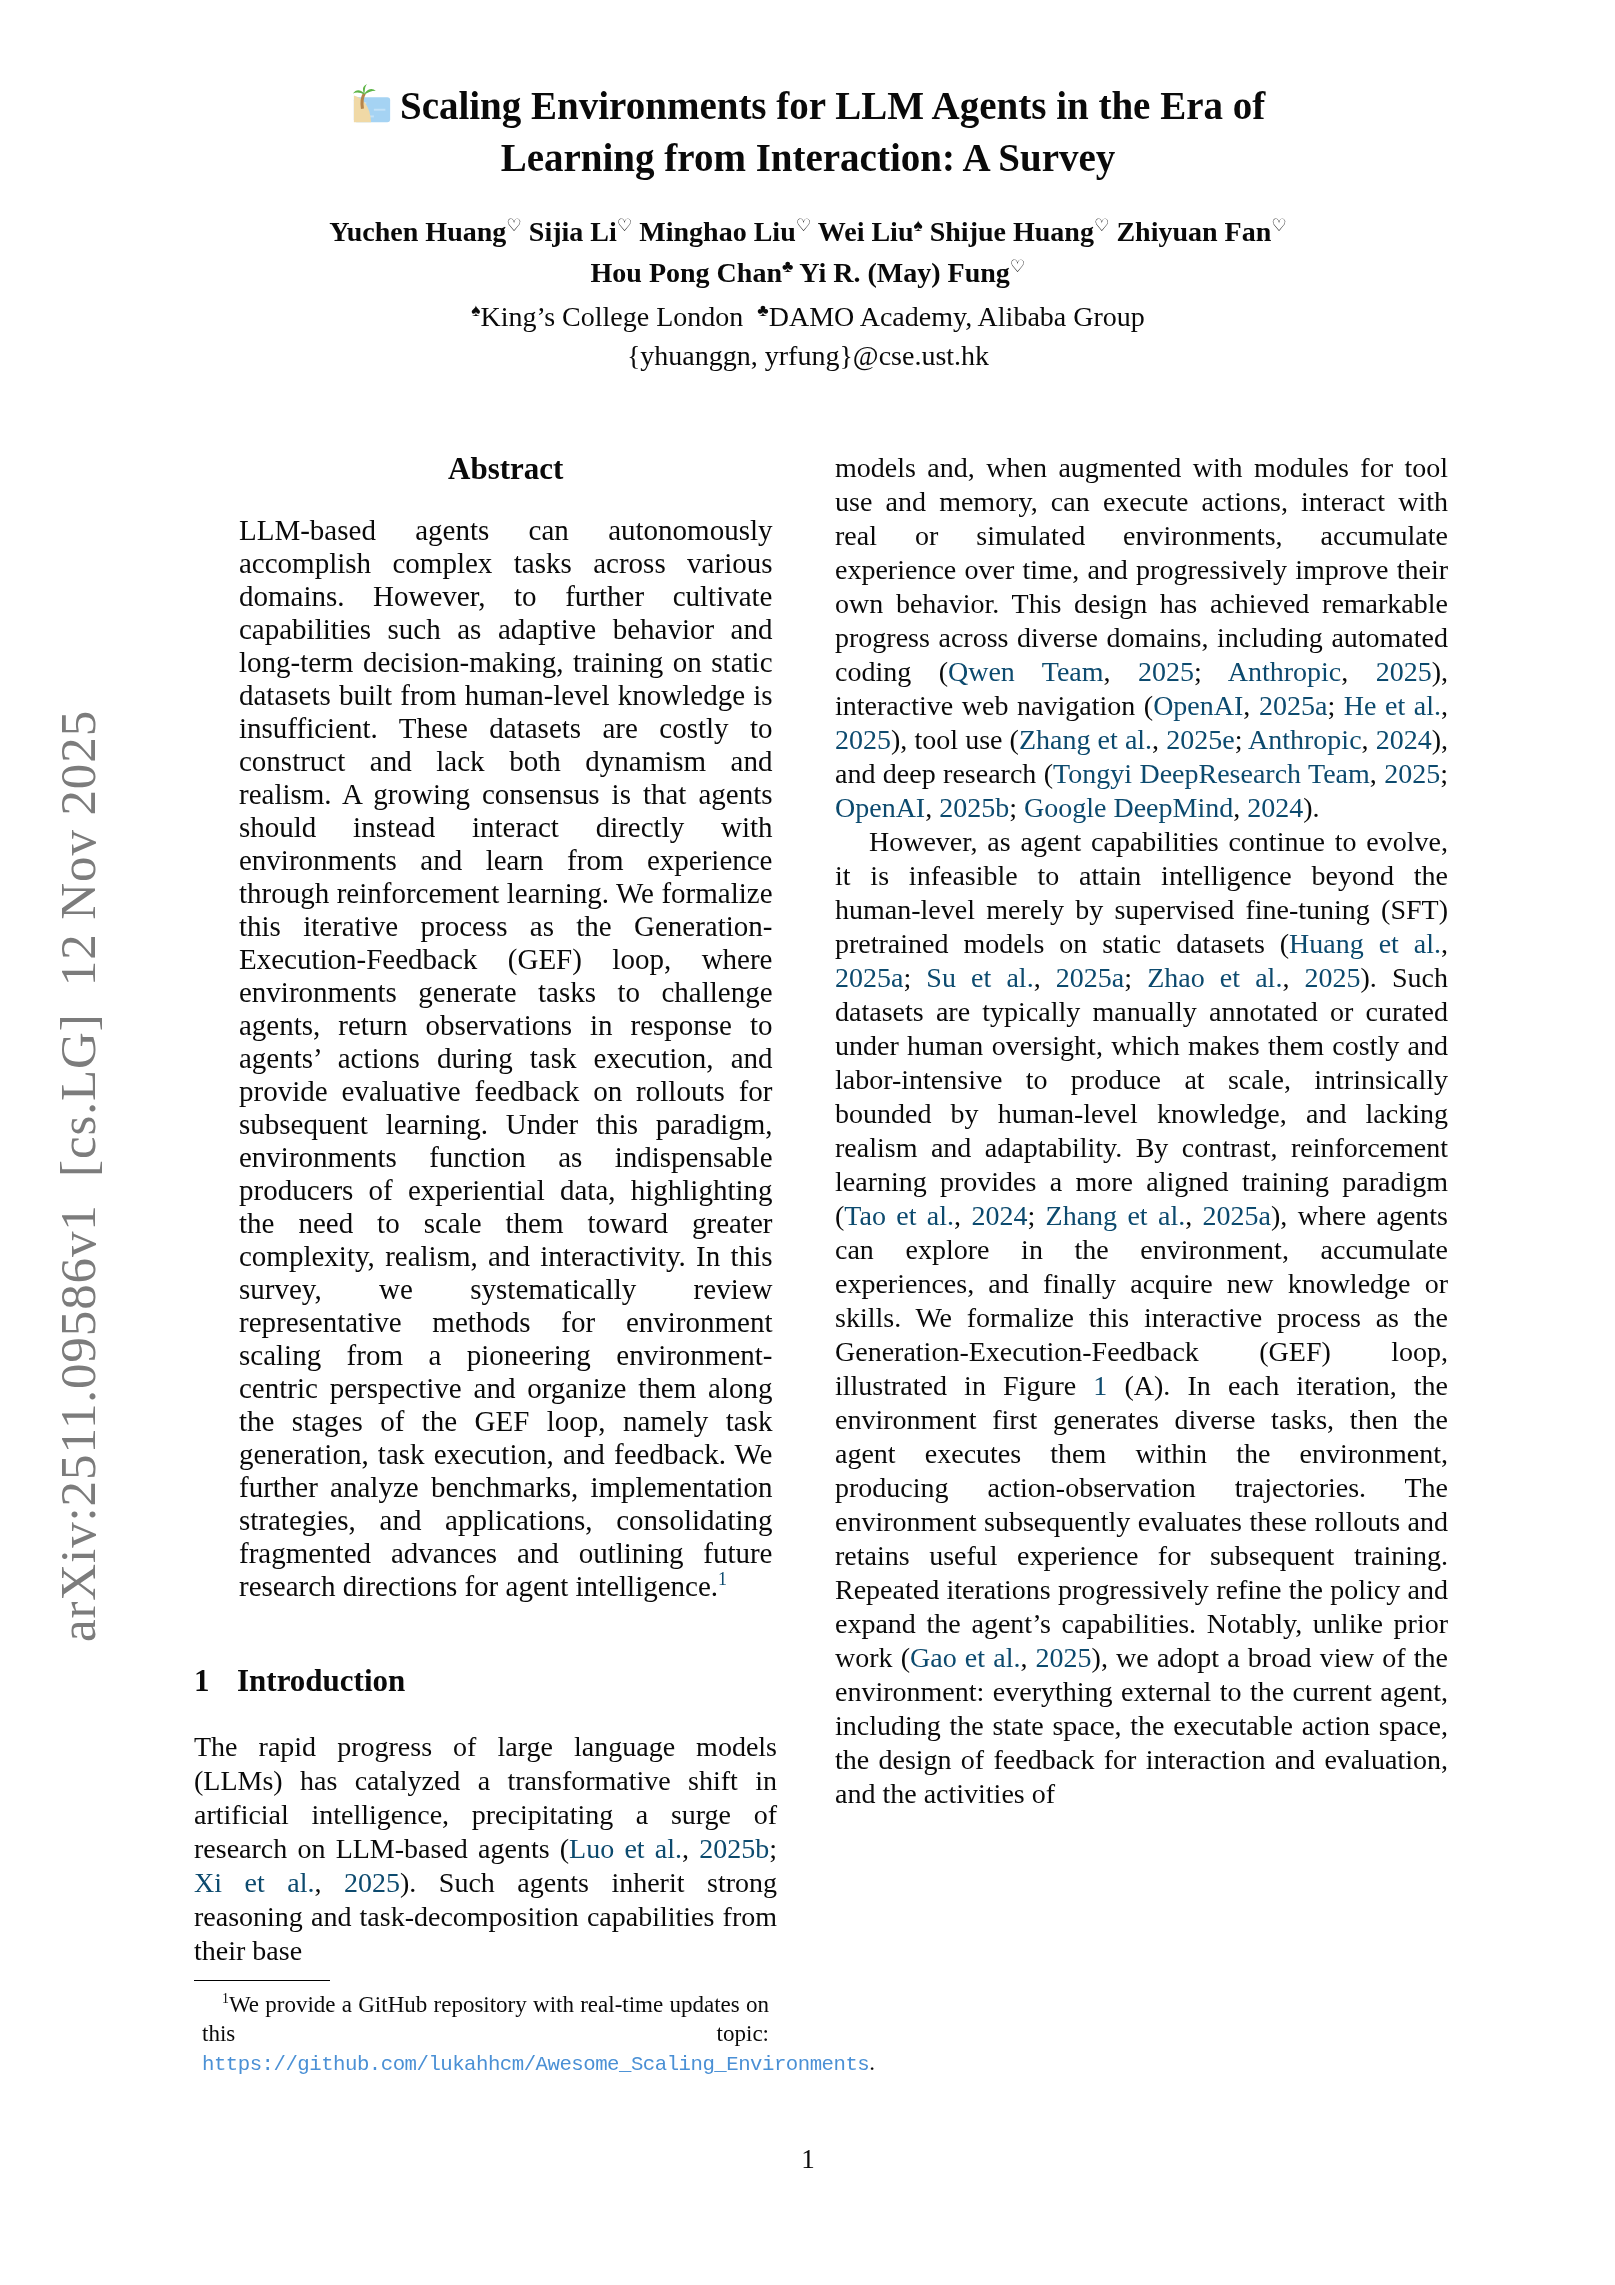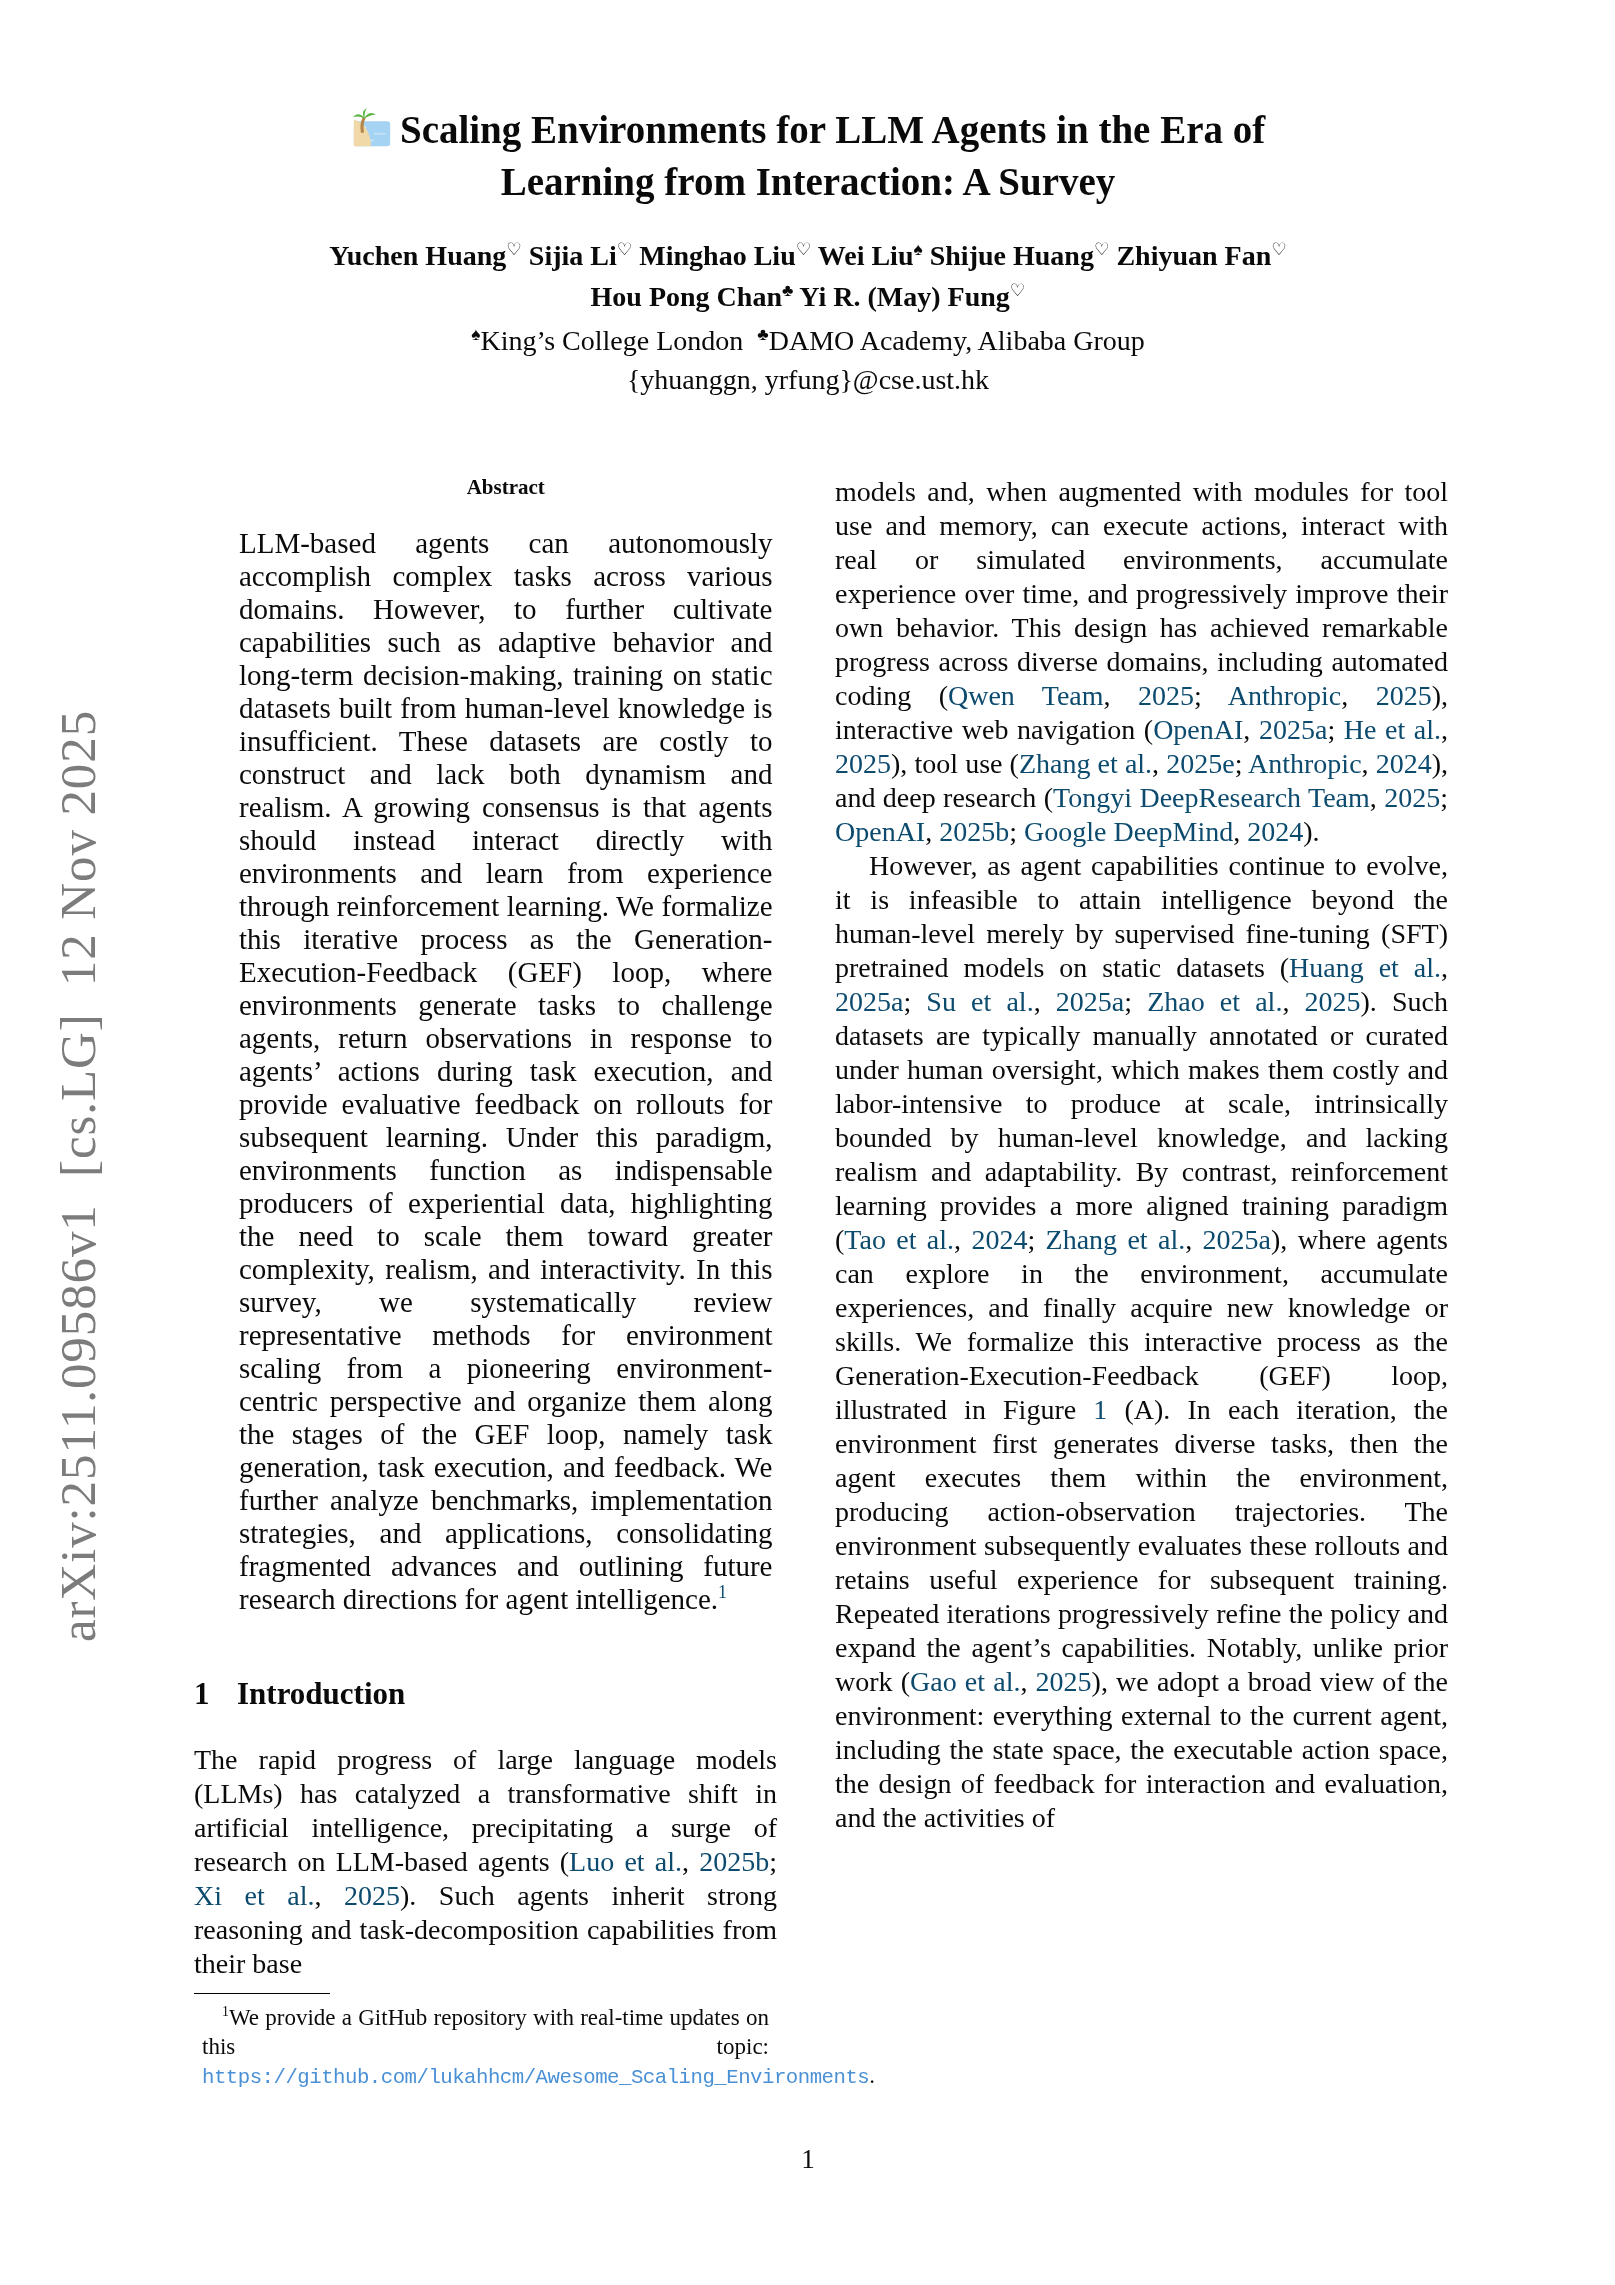--- a/index.html
+++ b/index.html
@@ -2,33 +2,33 @@
 <html style="font-size:14.5px"><head>
 <meta charset="utf-8">
 <style>
   html,body{margin:0;padding:0;background:#ffffff;}
   .page{position:relative;width:1616px;height:2285px;background:#ffffff;overflow:hidden;
         font-family:"Liberation Serif","DejaVu Serif",serif;color:#0a0a0a;}
 
   .watermark{position:absolute;top:1176px;left:78px;transform:translate(-50%,-50%) rotate(-90deg);
              white-space:pre;font-size:51px;color:#7c7c7c;letter-spacing:0.9px;}
 
-  .header{text-align:center;padding-top:104px;}
+  .header{text-align:center;padding-top:80px;}
   .title{font-size:39px;font-weight:700;line-height:52px;margin:0;}
   .title-icon svg{width:42px;height:42px;vertical-align:-6.3px;margin-right:7.2px;}
   .authors{margin-top:27px;font-size:28px;font-weight:700;line-height:41px;}
   sup{font-size:62%;line-height:0;}
   .affils{margin-top:3.6px;font-size:28px;line-height:39px;}
 
   .columns{display:flex;margin-top:76px;padding-left:194px;gap:58px;}
   .col-left{width:583px;flex:none;}
   .col-right{width:613px;flex:none;}
 
   .abstract-section{margin-left:45px;margin-right:4.5px;}
-  .abstract-heading{text-align:center;font-size:21px;font-weight:700;margin:0 0 27px 0;}
+  .abstract-heading{text-align:center;font-size:31px;font-weight:700;margin:0 0 27px 0;}
   .abstract-body{font-size:29px;line-height:33px;text-align:justify;margin:0;}
 
   .section-heading{display:flex;font-size:31px;font-weight:700;margin:60px 0 31px 0;}
   .sec-num{width:43px;flex:none;}
 
   .para{font-size:28px;line-height:34px;text-align:justify;margin:0;}
   .indent{text-indent:34px;}
 
   .footnote{margin-top:12.7px;}
   .fn-rule{width:136px;border-top:1.8px solid #000;margin-bottom:9px;}

